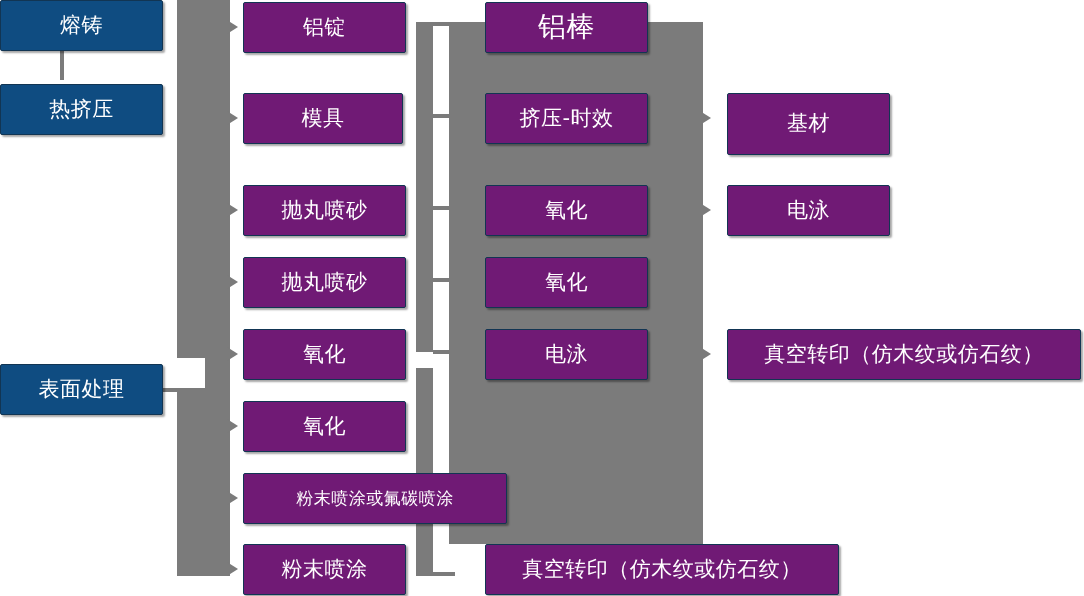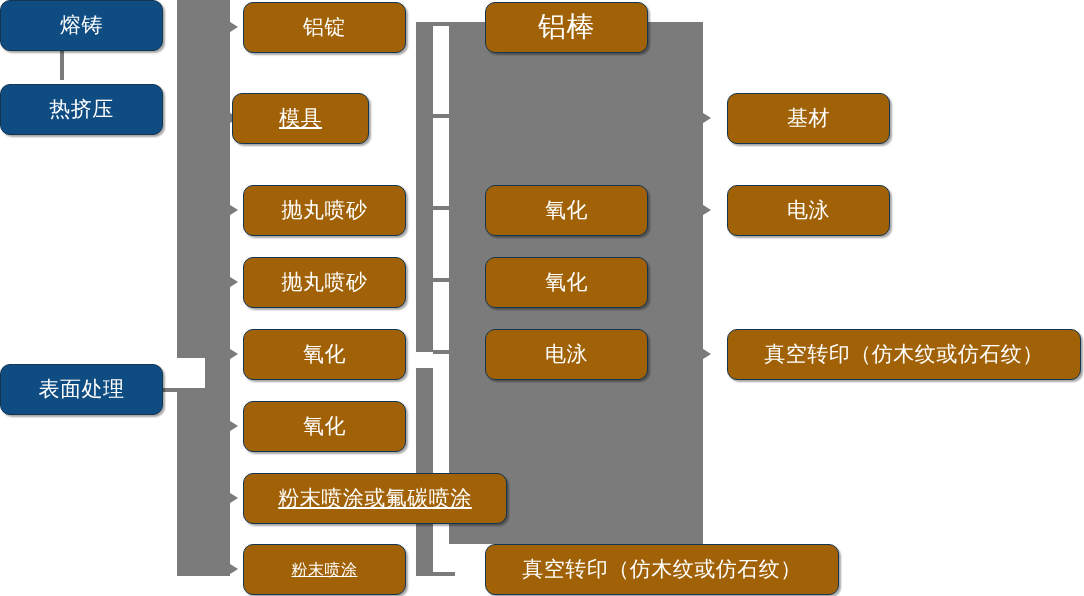--- a/index.html
+++ b/index.html
@@ -20,29 +20,29 @@
          border-bottom:7px solid transparent;
          border-left:11px solid #7b7b7b;}
 
   
   .node{
     position:absolute;
     box-sizing:border-box;
     display:flex;align-items:center;justify-content:center;
     color:#ffffff;
     border:1px solid #15314d;
-    border-radius:10px;
+    border-radius:2px;
     text-align:center;
     line-height:1.1;
     letter-spacing:0.5px;
     box-shadow:2px 2px 2px rgba(0,0,0,0.35);
     white-space:nowrap;
   }
   .node.dark{background:#0f4c81;border-color:#123553;}
-  .node.mid{background:#a16207;border-color:#123553;}
+  .node.mid{background:#701a75;border-color:#123553;}
   .node .t{display:block;}
 </style>
 </head>
 <body>
 
 <div id="stage">
 
   <div class="gray" style="left:177px;top:0px;width:53px;height:576px;"></div>
 
   <div style="position:absolute;left:163px;top:358px;width:42px;height:62px;background:#ffffff;"></div>
@@ -82,59 +82,62 @@
   <div class="node dark" style="left:0px;top:84px;width:163px;height:51px;font-size:21px;">
     <span class="t">热挤压</span>
   </div>
   <div class="node dark" style="left:0px;top:364px;width:163px;height:51px;font-size:21px;">
     <span class="t">表面处理</span>
   </div>
 
   <div class="node mid" style="left:243px;top:2px;width:163px;height:51px;font-size:21px;">
     <span class="t">铝锭</span>
   </div>
-  <div class="node mid" style="left:232px;top:93px;width:137px;height:51px;font-size:21px;text-decoration:underline;">
+  <div class="node mid" style="left:243px;top:93px;width:160px;height:51px;font-size:21px;">
     <span class="t">模具</span>
   </div>
   <div class="node mid" style="left:243px;top:185px;width:163px;height:51px;font-size:21px;">
     <span class="t">抛丸喷砂</span>
   </div>
   <div class="node mid" style="left:243px;top:257px;width:163px;height:51px;font-size:21px;">
     <span class="t">抛丸喷砂</span>
   </div>
   <div class="node mid" style="left:243px;top:329px;width:163px;height:51px;font-size:21px;">
     <span class="t">氧化</span>
   </div>
   <div class="node mid" style="left:243px;top:401px;width:163px;height:51px;font-size:21px;">
     <span class="t">氧化</span>
   </div>
-  <div class="node mid" style="left:243px;top:473px;width:264px;height:51px;font-size:21px;text-decoration:underline;">
+  <div class="node mid" style="left:243px;top:473px;width:264px;height:51px;font-size:17px;">
     <span class="t">粉末喷涂或氟碳喷涂</span>
   </div>
-  <div class="node mid" style="left:243px;top:544px;width:163px;height:51px;font-size:16px;text-decoration:underline;">
+  <div class="node mid" style="left:243px;top:544px;width:163px;height:51px;font-size:21px;">
     <span class="t">粉末喷涂</span>
   </div>
 
   <div class="node mid" style="left:485px;top:2px;width:163px;height:51px;font-size:28px;">
     <span class="t">铝棒</span>
+  </div>
+  <div class="node mid" style="left:485px;top:93px;width:163px;height:51px;font-size:21px;">
+    <span class="t">挤压-时效</span>
   </div>
   <div class="node mid" style="left:485px;top:185px;width:163px;height:51px;font-size:21px;">
     <span class="t">氧化</span>
   </div>
   <div class="node mid" style="left:485px;top:257px;width:163px;height:51px;font-size:21px;">
     <span class="t">氧化</span>
   </div>
   <div class="node mid" style="left:485px;top:329px;width:163px;height:51px;font-size:21px;">
     <span class="t">电泳</span>
   </div>
   <div class="node mid" style="left:485px;top:544px;width:354px;height:51px;font-size:21px;">
     <span class="t">真空转印（仿木纹或仿石纹）</span>
   </div>
 
-  <div class="node mid" style="left:727px;top:93px;width:163px;height:51px;font-size:21px;">
+  <div class="node mid" style="left:727px;top:93px;width:163px;height:62px;font-size:21px;">
     <span class="t">基材</span>
   </div>
   <div class="node mid" style="left:727px;top:185px;width:163px;height:51px;font-size:21px;">
     <span class="t">电泳</span>
   </div>
   <div class="node mid" style="left:727px;top:329px;width:354px;height:51px;font-size:21px;">
     <span class="t">真空转印（仿木纹或仿石纹）</span>
   </div>
 
 </div>

